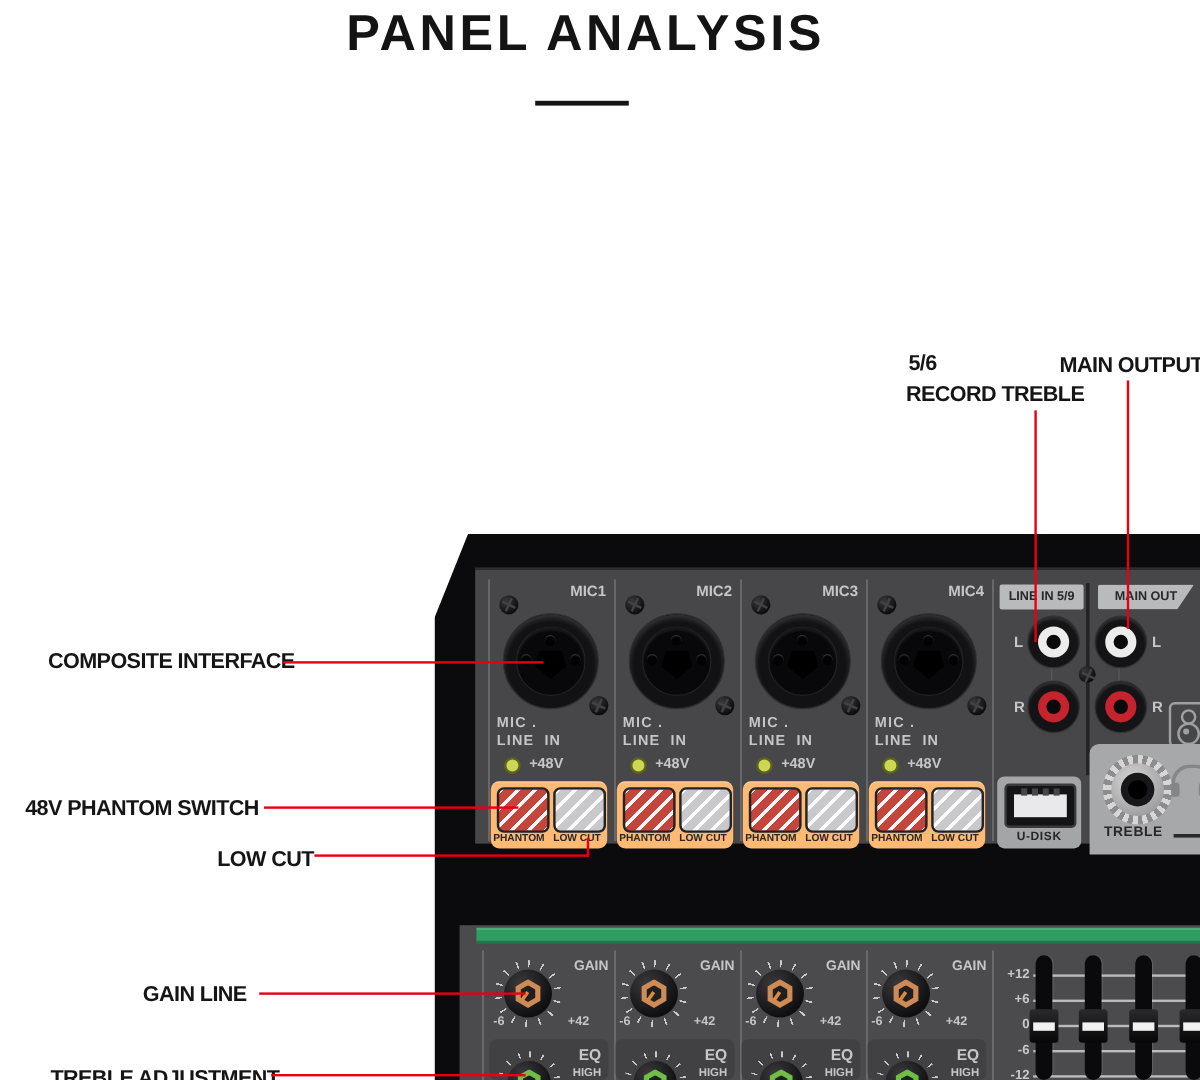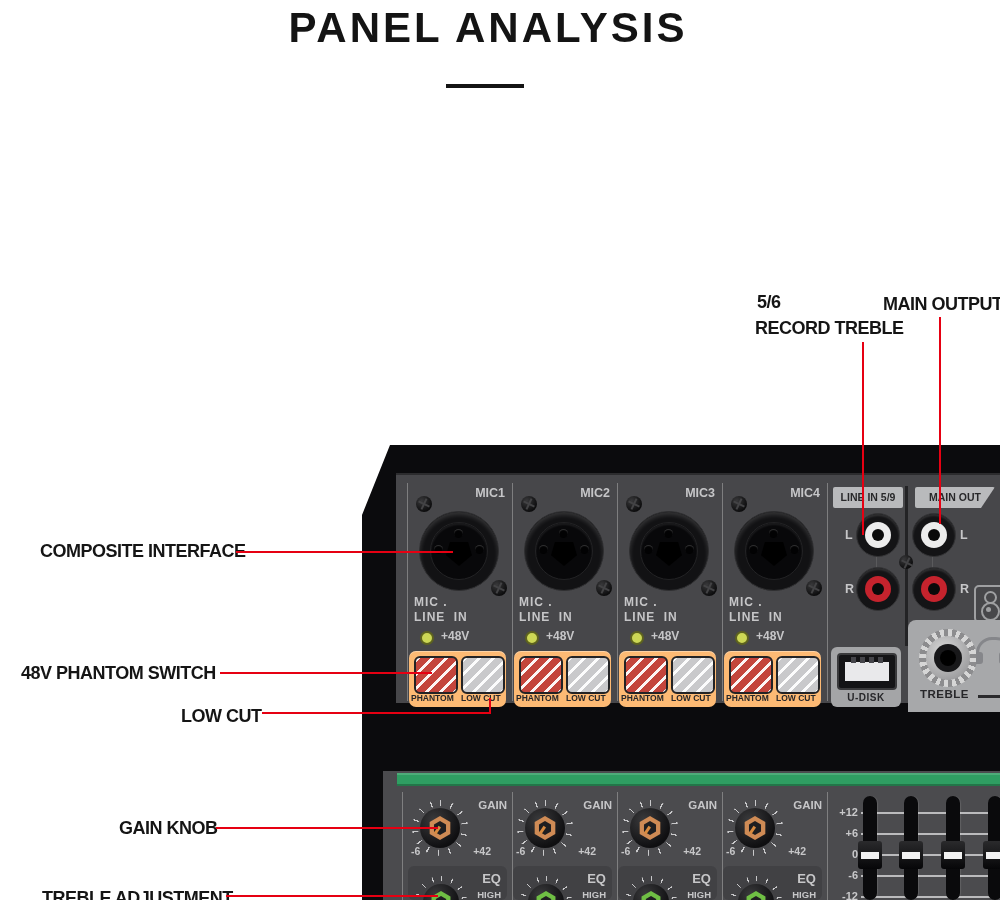--- a/index.html
+++ b/index.html
@@ -411,19 +411,19 @@
   <div class="abs txt callout" style="left:40px;top:541px;">COMPOSITE INTERFACE</div>
   <div class="abs rline" style="left:236px;top:551px;width:217px;height:2px;"></div>
 
   <div class="abs txt callout" style="left:21px;top:663px;">48V PHANTOM SWITCH</div>
   <div class="abs rline" style="left:220px;top:672px;width:212px;height:2px;"></div>
 
   <div class="abs txt callout" style="left:181px;top:706px;">LOW CUT</div>
   <div class="abs rline" style="left:262px;top:712px;width:229px;height:2px;"></div>
   <div class="abs rline" style="left:489px;top:698px;width:2px;height:16px;"></div>
 
-  <div class="abs txt callout" style="left:119px;top:818px;">GAIN KNOB</div>
+  <div class="abs txt callout" style="left:119px;top:818px;">GAIN LINE</div>
   <div class="abs rline" style="left:216px;top:827px;width:222px;height:2px;"></div>
 
   <div class="abs txt callout" style="left:42px;top:888px;">TREBLE ADJUSTMENT</div>
   <div class="abs rline" style="left:226px;top:895px;width:212px;height:2px;"></div>
 
 </div>
 
 </body></html>

